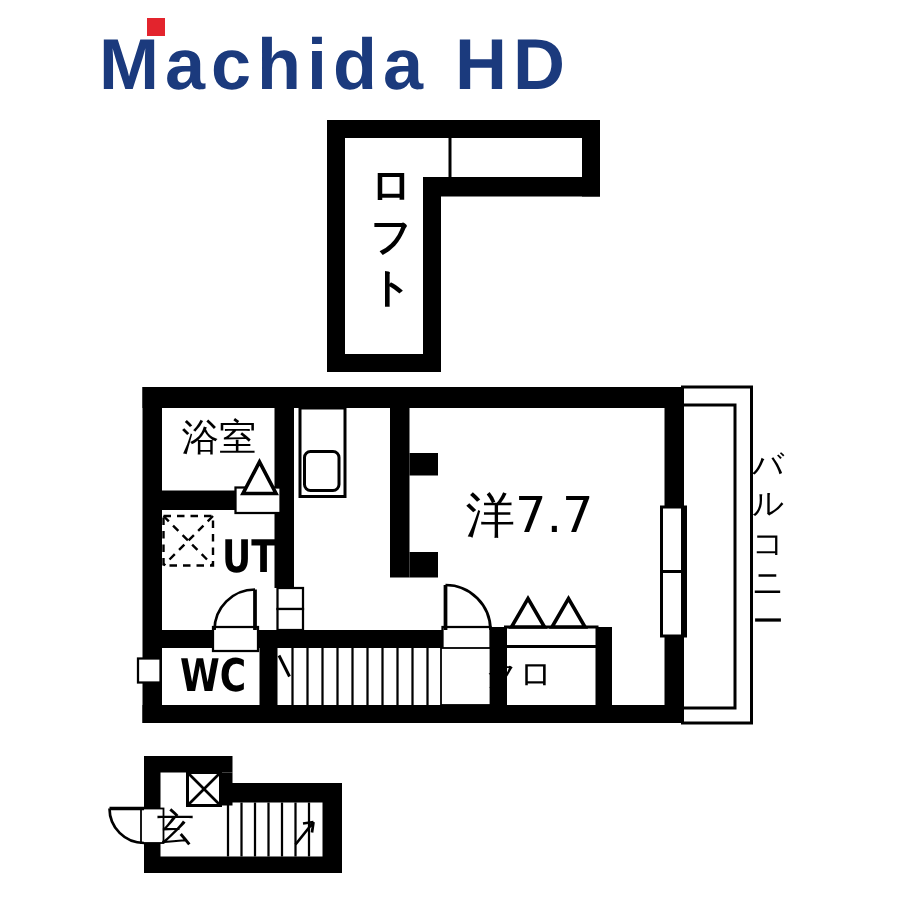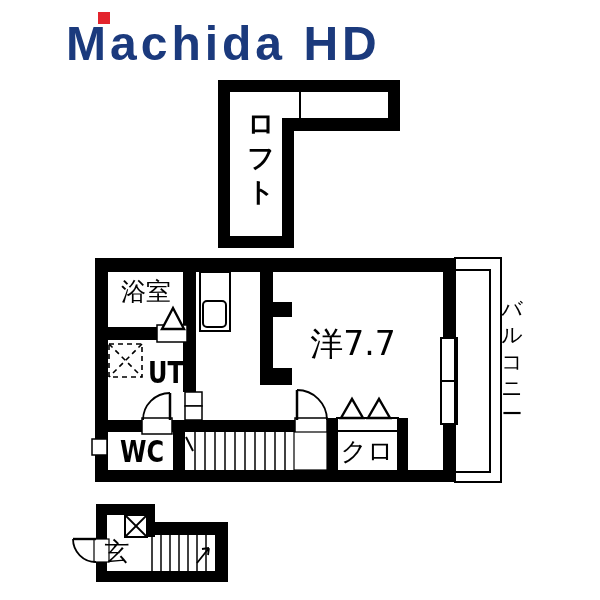--- a/index.html
+++ b/index.html
@@ -11,21 +11,21 @@
   .logo-dot{position:absolute;left:98px;top:12px;width:12px;height:12px;background:#e3242d;}
   .plan-svg{position:absolute;left:0;top:0;}
   .lbl{position:absolute;color:#000;transform:translate(-50%,-50%);white-space:nowrap;
        font-family:"DejaVu Sans",sans-serif;line-height:1.1;}
   .lbl.condensed{transform:translate(-50%,-50%) scaleX(.8);font-weight:bold;}
   .v{white-space:normal;width:1.06em;word-break:break-all;text-align:center;line-height:1.25;}
   .bath{left:146px;top:292px;font-size:25px;}
   .ut{left:166px;top:372px;font-size:30px;}
   .wc{left:142px;top:451px;font-size:30px;}
   .west{left:353px;top:344px;font-size:33px;}
-  .closet{left:367px;top:451px;font-size:26px;}
+  .closet{left:346px;top:451px;font-size:22px;}
   .genkan{left:117px;top:552px;font-size:25px;}
   .loft{left:261px;top:158px;font-size:27px;font-weight:bold;}
   .balc{left:472px;top:362px;font-size:21px;margin-left:40px;}
 </style>
 </head>
 <body>
 
 <div class="page">
 
   <div class="logo">

